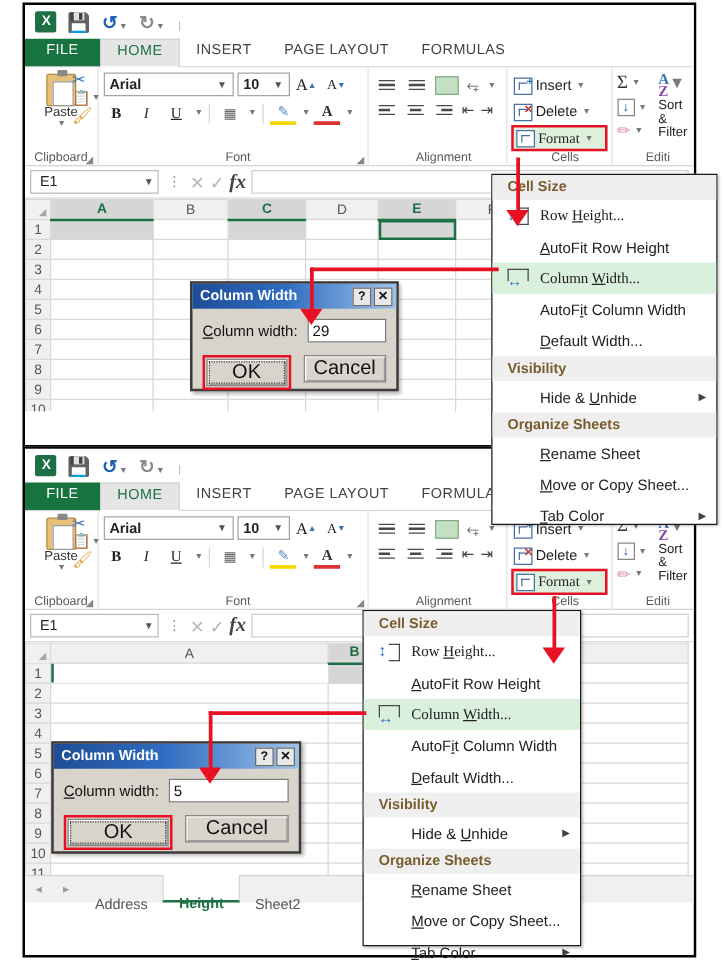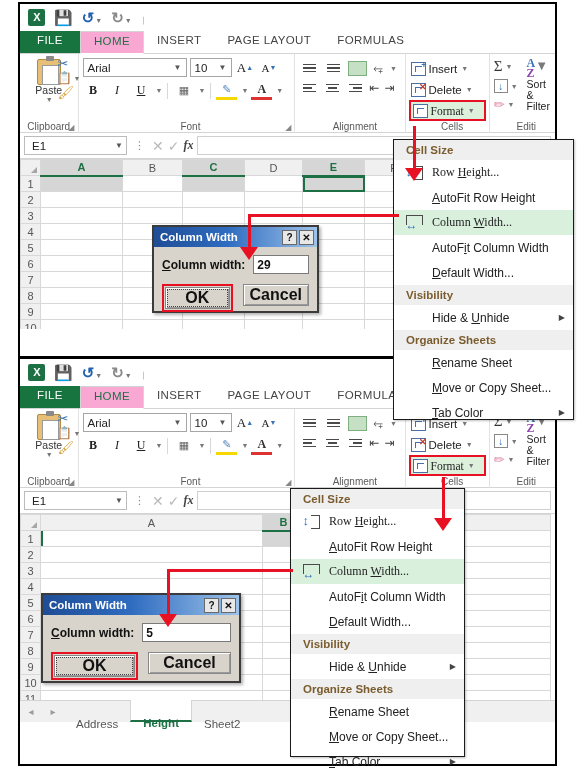--- a/index.html
+++ b/index.html
@@ -37,21 +37,21 @@
   .undo-ico { color: #2060b0; font-size: 15px; font-weight: bold;}
   .redo-ico { color: #8a8a8a; font-size: 15px; font-weight: bold;}
   .mini-caret { font-size: 7px; color: #777; margin-left: 1px; }
 
   
   .tabs { height: 23px; display: flex; align-items: stretch; background:#fff;
           border-bottom: 1px solid #d4d4d4; font-size: 11.5px; }
   .tab { padding: 3px 13px 2px 13px; color: #444; letter-spacing: .4px; }
   .tab-file { background: #18743f; color: #fff; padding: 3px 17px 2px 17px; }
   .tab-active { color: #1d7044; border: 1px solid #d4d4d4; border-bottom: 1px solid #fff;
-                margin-bottom: -1px; background: #f9a8d4; }
+                margin-bottom: -1px; background: #e5e5e5; }
 
   
   .ribbon { height: 79px; background:#fff; border-bottom:1px solid #d4d4d4;
             display:flex; position:relative; }
   .rgroup { position: relative; height: 79px; border-right: 1px solid #e2e2e2;
             display:flex; flex-direction: column; }
   .rgroup-label { position:absolute; bottom: 1px; width: 100%; text-align:center;
                   font-size: 10px; color:#5a5a5a; }
   .dialog-launcher { position:absolute; right: 3px; bottom: 1px; font-size: 8px; color:#888; }
 
@@ -74,21 +74,21 @@
   .clip-side { position:absolute; right: 2px; top: 2px; width: 18px; }
   .scissors { color:#3a74b5; font-size: 13px; }
   .copy-ico { color:#3a74b5; font-size: 12px; }
   .brush-ico { color:#d6a23c; font-size: 13px; }
 
   
   .g-font { width: 233px; padding: 4px 4px 0 4px; }
   .frow { display:flex; align-items:center; gap: 3px; margin-bottom: 4px; }
   .combo { border: 1px solid #a6a6a6; background:#fff; height: 19px;
            display:flex; align-items:center; font-size: 11.5px; color:#222;
-           padding: 0 2px 0 4px; }
+           padding: 0 2px 0 4px; font-weight: bold; }
   .combo .cv { flex: 1; }
   .combo .ccar { font-size: 8px; color:#555; padding: 0 2px; }
   .font-name { width: 104px; }
   .font-size { width: 42px; }
   .btn-sq { width: 21px; height: 19px; display:flex; align-items:center;
             justify-content:center; font-size: 12px; color:#222; }
   .bold-b { font-weight: bold; font-family: "Liberation Serif", serif; }
   .ital-i { font-style: italic; font-family: "Liberation Serif", serif; }
   .undr-u { text-decoration: underline; font-family: "Liberation Serif", serif; }
   .aa-big { font-family:"Liberation Serif",serif; font-size: 13px; position:relative; }
@@ -134,21 +134,21 @@
   .formula-bar { height: 26px; display:flex; align-items:center; gap:4px;
                  padding: 3px 4px; background:#fff; border-bottom:1px solid #d4d4d4; }
   .namebox { width: 103px; height: 19px; border:1px solid #bcbcbc; background:#fff;
              display:flex; align-items:center; padding: 0 3px 0 7px; font-size: 11.5px; color:#222; }
   .namebox .nb-v { flex:1; }
   .namebox .nb-c { font-size: 8px; color:#555; }
   .fb-dots { color:#888; font-size: 11px; padding: 0 3px; }
   .fb-x { color:#b9b9b9; font-size: 14px; }
   .fb-ck { color:#b9b9b9; font-size: 14px; }
   .fb-fx { color:#444; font-family:"Liberation Serif", serif; font-style: italic;
-           font-size: 12px; font-weight:bold; }
+           font-size: 16px; font-weight:bold; }
   .fb-input { flex:1; height: 19px; border:1px solid #d0d0d0; background:#fff; }
 
   
   .sheet { position:relative; background:#fff; overflow:hidden; }
   .grid-table { border-collapse: collapse; table-layout: fixed; }
   .grid-table td, .grid-table th { border:1px solid #d8d8d8; padding:0; }
   .colhead { height: 16px; background:#f0f0f0; text-align:center;
              font-size: 11px; color:#555; font-weight: normal; border:1px solid #c8c8c8; }
   .colhead.sel { background:#d6d6d6; color:#1d7044; font-weight:bold;
                  border-bottom: 2px solid #1d7044; }
@@ -205,21 +205,21 @@
   
   .dlg { position:absolute; background:#d8d4cc; border:2px solid #3b3b3b; z-index: 80;
          box-shadow: 2px 2px 3px rgba(0,0,0,.3); }
   .dlg-title { height: 20px; display:flex; align-items:center;
                background: linear-gradient(to right, #1f4d96 0%, #2f6cc0 45%, #9dc3ea 100%);
                color:#fff; font-weight:bold; font-size: 11.5px; padding-left: 6px; gap: 43px; }
   .dlg-btns { margin-left:auto; display:flex; gap:2px; padding-right: 3px; }
   .tbtn { width: 15px; height: 15px; background:#e8e8e8; border:1px solid #6a6a6a;
           font-size: 10px; font-weight:bold; color:#111; display:flex;
           align-items:center; justify-content:center; }
-  .dlg-body { padding: 8px 8px 7px 8px; font-weight: bold; }
+  .dlg-body { padding: 8px 8px 7px 8px; }
   .dlg-row { display:flex; align-items:center; gap: 8px; }
   .dlg-label { font-size: 12px; color:#111; }
   .dlg-input { flex:1; height: 19px; background:#fff; border:1px solid #7a7a7a;
                font-size: 12px; color:#111; padding: 1px 3px; display:flex; align-items:center; }
   .dlg-actions { display:flex; gap: 10px; margin-top: 10px; }
   .dlg-btn { flex:1; height: 22px; background:#d8d4cc; border:1px solid #888;
              box-shadow: inset 1px 1px 0 #fff, inset -1px -1px 0 #9a9a9a;
              display:flex; align-items:center; justify-content:center;
              font-size: 16px; color:#111; }
   .ok-wrap { border: 2px solid #e81123; padding: 1px; flex:1; display:flex; }

